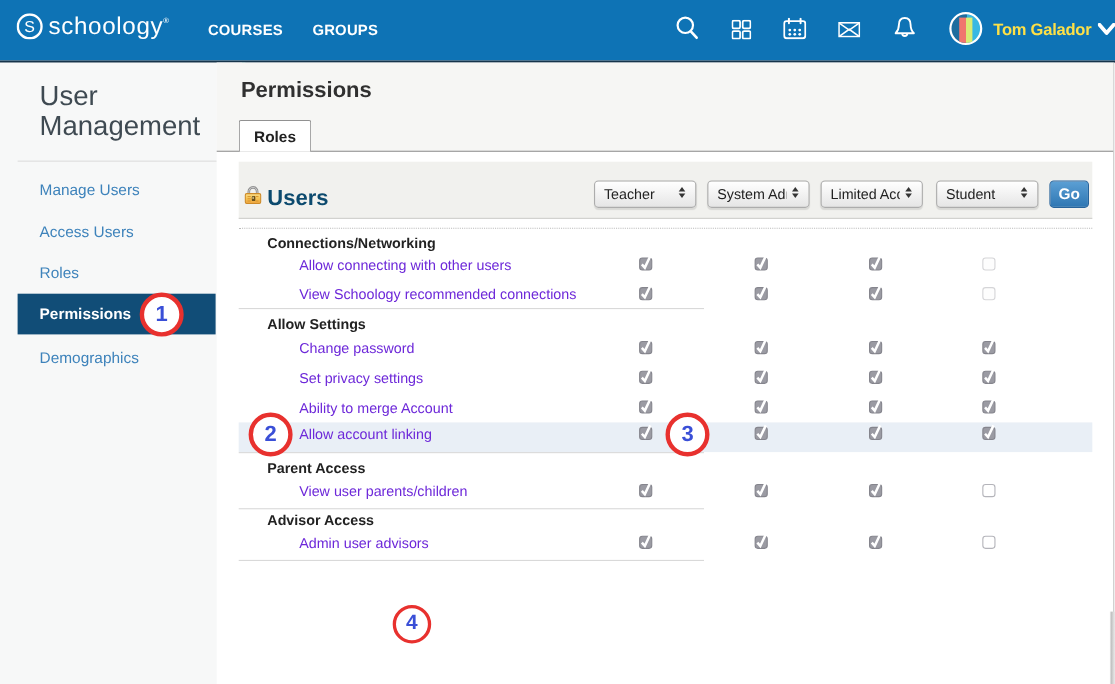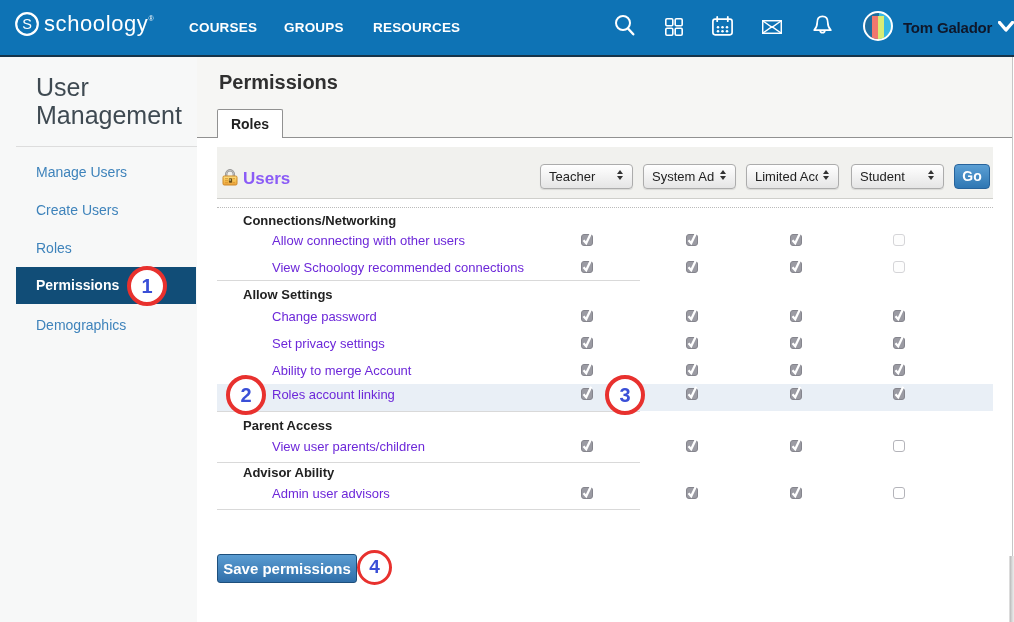--- a/index.html
+++ b/index.html
@@ -14,21 +14,21 @@
   #logo-text { position:absolute; left:44px; top:11px; color:#fff; font-size:22px;
     font-weight:normal; letter-spacing:0.6px; }
   #logo-text sup { font-size:7px; vertical-align:10px; }
   .navicon { position:absolute; top:15px; }
   #avatar { position:absolute; left:863px; top:11px; width:30px; height:30px;
     border-radius:50%; border:2px solid #fff; overflow:hidden;
     background:linear-gradient(90deg,#1e6d9e 0 53%,#38b8e3 53% 100%); }
   #avatar div { position:absolute; left:28%; top:11%; width:45%; height:88%;
     background:linear-gradient(90deg,#f0776e 0 52%,#d9ec74 52% 100%); }
   #uname { position:absolute; left:903px; top:0; height:55px; line-height:55px;
-    color:#0f172a; font-size:15px; font-weight:bold; letter-spacing:-0.2px; }
+    color:#fde047; font-size:15px; font-weight:bold; letter-spacing:-0.2px; }
   
   #sidebar { position:absolute; left:0; top:57px; width:223px; height:565px;
     background:#f7f8f8; border-right:3px solid #0f766e; }
   #sb-title { position:absolute; left:36px; top:16px; font-size:25px; color:#3f4a52;
     line-height:28px; font-weight:normal; }
   #sb-divider { position:absolute; left:16px; top:89px; width:181px; height:1px; background:#ddd; }
   .sb-link { position:absolute; left:36px; font-size:14px; color:#3e83bb; }
   #sb-sel { position:absolute; left:16px; top:210px; width:180px; height:37px; background:#114d77; }
   #sb-sel span { position:absolute; left:20px; top:0; height:37px; line-height:37px;
     color:#fff; font-size:14px; font-weight:bold; }
@@ -37,21 +37,21 @@
   #chead { position:absolute; left:0; top:0; width:815px; height:80px; background:#f6f6f4; }
   #ubar { position:absolute; left:20px; top:90px; width:776px; height:52px; background:#f1f1ee; border-bottom:1px solid #cfcfcb; }
   #ctitle { position:absolute; left:22px; top:14px; font-size:20px; font-weight:bold; color:#303030; }
   #tabline { position:absolute; left:0; top:80px; width:815px; height:1px; background:#919191; }
   .tab { position:absolute; font-size:14px; font-weight:bold; text-align:center; }
   #tab1 { left:20px; top:52px; width:66px; height:29px; line-height:28px; background:#fff;
     border:1px solid #919191; border-bottom:none; color:#222; border-radius:2px 2px 0 0; z-index:2; }
   #tab2 { left:86px; top:52px; width:123px; height:28px; line-height:28px;
     background:linear-gradient(#f8f8f8,#eaeae8); border:1px solid #919191; border-left:none;
     color:#3a3a3a; border-radius:0 2px 0 0; }
-    #userslbl { position:absolute; left:46px; top:112px; font-size:17px; font-weight:bold; color:#8b5cf6; }
+    #userslbl { position:absolute; left:46px; top:112px; font-size:20px; font-weight:bold; color:#0c4a6e; }
   .sel { position:absolute; top:107px; width:93px; height:25px; border:1px solid #acacac;
     border-radius:4px; background:linear-gradient(#ffffff,#e5e5e5); box-shadow:0 1px 1px rgba(0,0,0,0.1);
     font-size:13px; color:#222; line-height:23px; padding-left:8px; }
   .seltxt { display:block; width:63px; overflow:hidden; white-space:nowrap; }
   .selarrow { position:absolute; right:7px; top:5px; width:9px; }
   .tri-up { width:0; height:0; border-left:3.5px solid transparent; border-right:3.5px solid transparent;
     border-bottom:4.5px solid #333; margin-bottom:2px; margin-left:1px; }
   .tri-dn { width:0; height:0; border-left:3.5px solid transparent; border-right:3.5px solid transparent;
     border-top:4.5px solid #333; margin-left:1px; }
   #gobtn { position:absolute; left:757px; top:107px; width:36px; height:25px;
@@ -83,21 +83,20 @@
 <body>
 
 <div id="nav">
   <svg id="logo-circle" width="24" height="24" viewBox="0 0 24 24">
     <circle cx="12" cy="12" r="10.8" fill="none" stroke="#fff" stroke-width="2.2"></circle>
     <text x="12" y="16.8" font-size="14.5" fill="#fff" text-anchor="middle" font-family="Liberation Sans">S</text>
   </svg>
   <div id="logo-text">schoology<sup>®</sup></div>
   <div class="navlink" style="left:284px;">GROUPS</div>
   <div class="navlink" style="left:189px;">COURSES</div>
-  <div class="navlink" style="left:373px;">RESOURCES</div>
   <svg class="navicon" style="left:614px;top:14px;" width="21" height="22" viewBox="0 0 21 22">
     <circle cx="9" cy="9" r="7" fill="none" stroke="#fff" stroke-width="2"></circle>
     <line x1="14" y1="14.5" x2="19.3" y2="20.3" stroke="#fff" stroke-width="2.4" stroke-linecap="round"></line>
   </svg>
   <svg class="navicon" style="left:665px;top:18px;" width="18" height="18" viewBox="0 0 18 18">
     <rect x="0.8" y="0.8" width="7" height="7" rx="1.2" fill="none" stroke="#fff" stroke-width="1.6"></rect>
     <rect x="10.2" y="0.8" width="7" height="7" rx="1.2" fill="none" stroke="#fff" stroke-width="1.6"></rect>
     <rect x="0.8" y="10.2" width="7" height="7" rx="1.2" fill="none" stroke="#fff" stroke-width="1.6"></rect>
     <rect x="10.2" y="10.2" width="7" height="7" rx="1.2" fill="none" stroke="#fff" stroke-width="1.6"></rect>
   </svg>
@@ -128,21 +127,21 @@
   <svg class="navicon" style="left:998px;top:21px;" width="16" height="12" viewBox="0 0 16 12">
     <path d="M1.5,1.5 L8,9 L14.5,1.5" fill="none" stroke="#fff" stroke-width="3.4" stroke-linecap="round" stroke-linejoin="round"></path>
   </svg>
 </div>
 <div id="navedge"></div>
 
 <div id="sidebar">
   <div id="sb-title">User<br>Management</div>
   <div id="sb-divider"></div>
   <div class="sb-link" style="top:107px;">Manage Users</div>
-  <div class="sb-link" style="top:145px;">Create Users</div>
+  <div class="sb-link" style="top:145px;">Access Users</div>
   <div class="sb-link" style="top:183px;">Roles</div>
   <div id="sb-sel">
       <span>Permissions</span>
     </div>
   <div class="sb-link" style="top:260px;">Demographics</div>
 </div>
 <div class="redcircle rc40" style="left:127px;top:266px;">1</div>
 
 <div id="content">
   <div id="chead"></div>
@@ -296,21 +295,21 @@
   <div class="cb cb-on" style="left:593px;top:307px">
         <svg width="12" height="15" viewBox="0 -3 12 15">
           <path d="M2.5,6.3 L5.2,9.3 L10.2,-1.3" fill="none" stroke="#fff" stroke-width="2.3"></path>
         </svg>
       </div>
   <div class="cb cb-on" style="left:696px;top:307px">
         <svg width="12" height="15" viewBox="0 -3 12 15">
           <path d="M2.5,6.3 L5.2,9.3 L10.2,-1.3" fill="none" stroke="#fff" stroke-width="2.3"></path>
         </svg>
       </div>
-  <div class="rowlbl" style="top:330px">Roles account linking</div>
+  <div class="rowlbl" style="top:330px">Allow account linking</div>
   <div class="cb cb-on" style="left:384px;top:331px">
         <svg width="12" height="15" viewBox="0 -3 12 15">
           <path d="M2.5,6.3 L5.2,9.3 L10.2,-1.3" fill="none" stroke="#fff" stroke-width="2.3"></path>
         </svg>
       </div>
   <div class="cb cb-on" style="left:489px;top:331px">
         <svg width="12" height="15" viewBox="0 -3 12 15">
           <path d="M2.5,6.3 L5.2,9.3 L10.2,-1.3" fill="none" stroke="#fff" stroke-width="2.3"></path>
         </svg>
       </div>
@@ -337,38 +336,37 @@
           <path d="M2.5,6.3 L5.2,9.3 L10.2,-1.3" fill="none" stroke="#fff" stroke-width="2.3"></path>
         </svg>
       </div>
   <div class="cb cb-on" style="left:593px;top:383px">
         <svg width="12" height="15" viewBox="0 -3 12 15">
           <path d="M2.5,6.3 L5.2,9.3 L10.2,-1.3" fill="none" stroke="#fff" stroke-width="2.3"></path>
         </svg>
       </div>
   <div class="cb cb-off2" style="left:696px;top:383px"></div>
   <div class="divline" style="top:405px"></div>
-  <div class="ghead" style="top:408px">Advisor Ability</div>
+  <div class="ghead" style="top:408px">Advisor Access</div>
   <div class="rowlbl" style="top:429px">Admin user advisors</div>
   <div class="cb cb-on" style="left:384px;top:430px">
         <svg width="12" height="15" viewBox="0 -3 12 15">
           <path d="M2.5,6.3 L5.2,9.3 L10.2,-1.3" fill="none" stroke="#fff" stroke-width="2.3"></path>
         </svg>
       </div>
   <div class="cb cb-on" style="left:489px;top:430px">
         <svg width="12" height="15" viewBox="0 -3 12 15">
           <path d="M2.5,6.3 L5.2,9.3 L10.2,-1.3" fill="none" stroke="#fff" stroke-width="2.3"></path>
         </svg>
       </div>
   <div class="cb cb-on" style="left:593px;top:430px">
         <svg width="12" height="15" viewBox="0 -3 12 15">
           <path d="M2.5,6.3 L5.2,9.3 L10.2,-1.3" fill="none" stroke="#fff" stroke-width="2.3"></path>
         </svg>
       </div>
   <div class="cb cb-off2" style="left:696px;top:430px"></div>
   <div class="divline" style="top:452px"></div>
   </div>
-  <div id="savebtn">Save permissions</div>
 </div>
 <div id="scrollthumb"></div>
 <div class="redcircle rc40" style="left:226px;top:375px;">2</div>
 <div class="redcircle rc40" style="left:605px;top:375px;">3</div>
 <div class="redcircle rc35" style="left:357px;top:550px;">4</div>
 
 </body></html>

